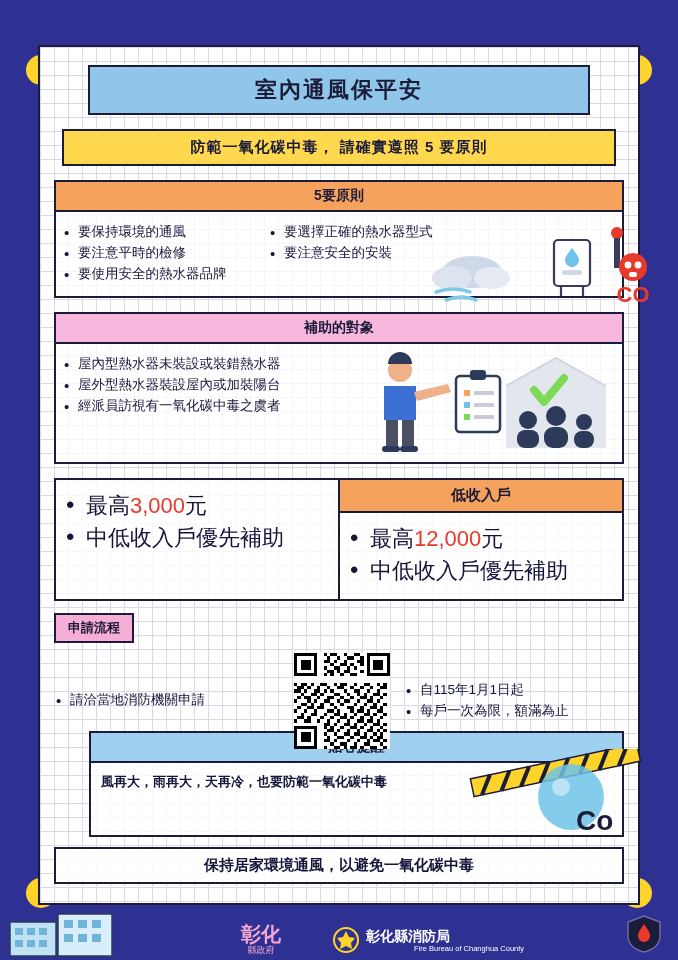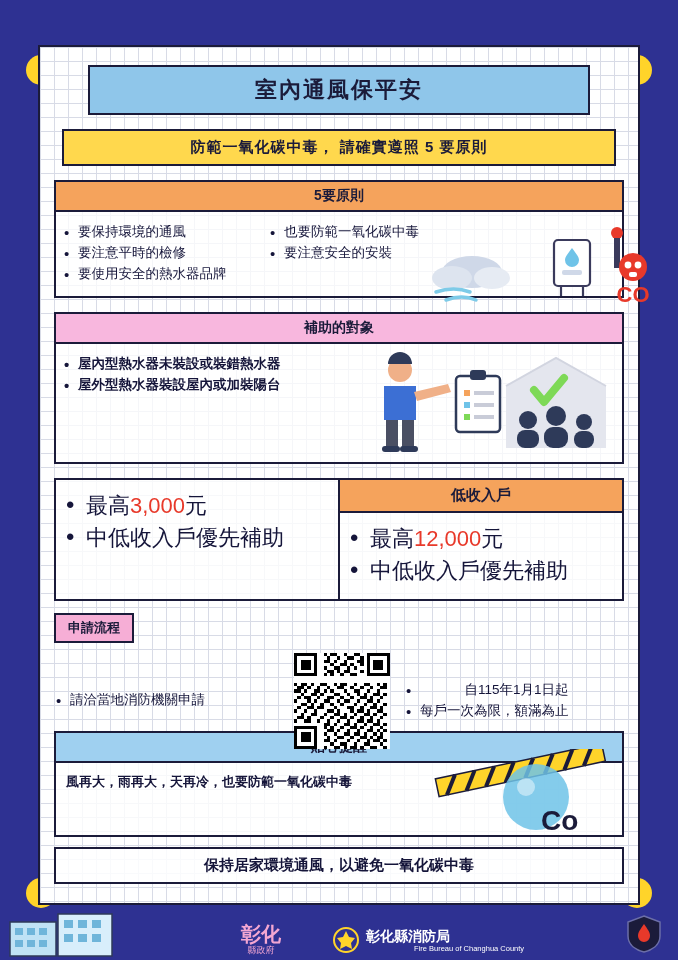--- a/index.html
+++ b/index.html
@@ -101,24 +101,24 @@
   .flow { margin-top: 12px; position: relative; height: 112px; }
   .flow-tag {
     display: inline-block; background: #f6aed6; border: 2px solid #1b1b3a;
     font-size: 13px; font-weight: bold; padding: 4px 12px; color:#1b1b3a;
   }
   .flow-row { display: flex; align-items: center; margin-top: 10px; }
   .flow-left { width: 240px; }
   .flow-left li { font-size: 12.5px; }
   .qr { width: 96px; height: 96px; flex: 0 0 96px; }
   .flow-right { margin-left: 14px; }
-  .flow-right li { font-size: 12.5px; text-align: right; }
-
-  
-  .reminder { margin-top: 6px; border: 2px solid #1b1b3a; background: rgba(255,255,255,0.8); }
+  .flow-right li { font-size: 12.5px; }
+
+  
+  .reminder { margin-top: 6px; border: 2px solid #1b1b3a; background: rgba(255,255,255,0.8); margin-left: 35px; }
   .rem-body { position: relative; padding: 10px 10px 12px 10px; height: 72px; }
   .rem-body p { margin: 0 0 8px 0; font-size: 13px; font-weight: bold; color: #15153a; }
 
   
   .footer-bar {
     margin-top: 10px; border: 2px solid #1b1b3a; background: rgba(255,255,255,0.85);
     text-align: center; font-size: 15px; font-weight: bold; padding: 7px 0; color: #15153a;
   }
 
   
@@ -148,21 +148,21 @@
         <div class="cols2">
           <div style="width:200px">
             <ul class="bl">
               <li>要保持環境的通風</li>
               <li>要注意平時的檢修</li>
               <li>要使用安全的熱水器品牌</li>
             </ul>
           </div>
           <div style="width:200px">
             <ul class="bl">
-              <li>也要防範一氧化碳中毒</li>
+              <li>要選擇正確的熱水器型式</li>
               <li>要注意安全的安裝</li>
             </ul>
           </div>
         </div>
 
         <svg class="ill" style="left:370px; top:34px;" width="100" height="60" viewBox="0 0 100 60">
           <ellipse cx="46" cy="26" rx="30" ry="16" fill="#cfd8e8"></ellipse>
           <ellipse cx="26" cy="32" rx="20" ry="12" fill="#dde4ef"></ellipse>
           <ellipse cx="66" cy="32" rx="18" ry="11" fill="#e6ebf3"></ellipse>
           <path d="M10 46 q18 -6 34 0" stroke="#7ecbe8" stroke-width="3.5" fill="none" stroke-linecap="round"></path>
@@ -189,24 +189,25 @@
             <circle cx="26" cy="13" r="3.4" fill="#fff"></circle>
             <rect x="17" y="20" width="8" height="5" rx="2" fill="#fff"></rect>
           </svg>
           <div class="co-badge" style="font-size:22px; line-height:18px;">CO</div>
         </div>
       </div>
     </div>
 
     <div class="section">
       <div class="sec-head pink">補助的對象</div>
-      <div class="sec-body" style="min-height:118px;font-weight:bold;">
+      <div class="sec-body" style="min-height:118px;">
         <ul class="bl">
           <li>屋內型熱水器未裝設或裝錯熱水器</li>
           <li>屋外型熱水器裝設屋內或加裝陽台</li>
+          <li>經派員訪視有一氧化碳中毒之虞者</li>
         </ul>
 
         <svg class="ill" style="left:300px; top:4px;" width="270" height="112" viewBox="0 0 270 112">
 
           <path d="M150 38 L200 10 L250 38 L250 100 L150 100 Z" fill="#e4e6ee"></path>
           <path d="M150 38 L200 10 L250 38" fill="none" stroke="#d2d5e0" stroke-width="2"></path>
           <path d="M178 42 l10 12 l20 -24" stroke="#7ed957" stroke-width="8" fill="none" stroke-linecap="round" stroke-linejoin="round"></path>
 
           <circle cx="172" cy="72" r="9" fill="#2e3a59"></circle>
             <rect x="161" y="82" width="22" height="18" rx="8" fill="#2e3a59"></rect>

